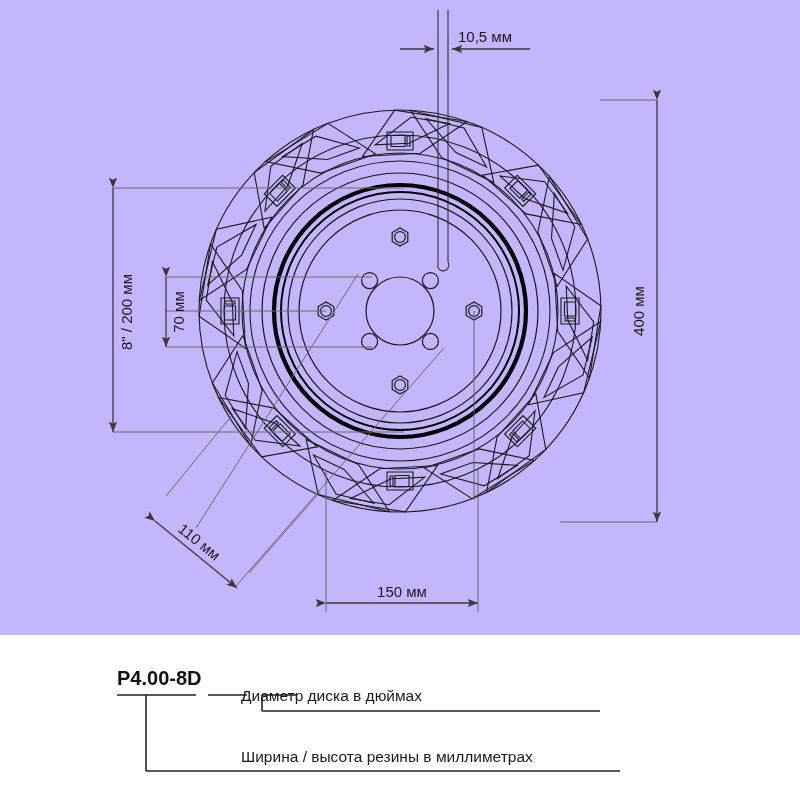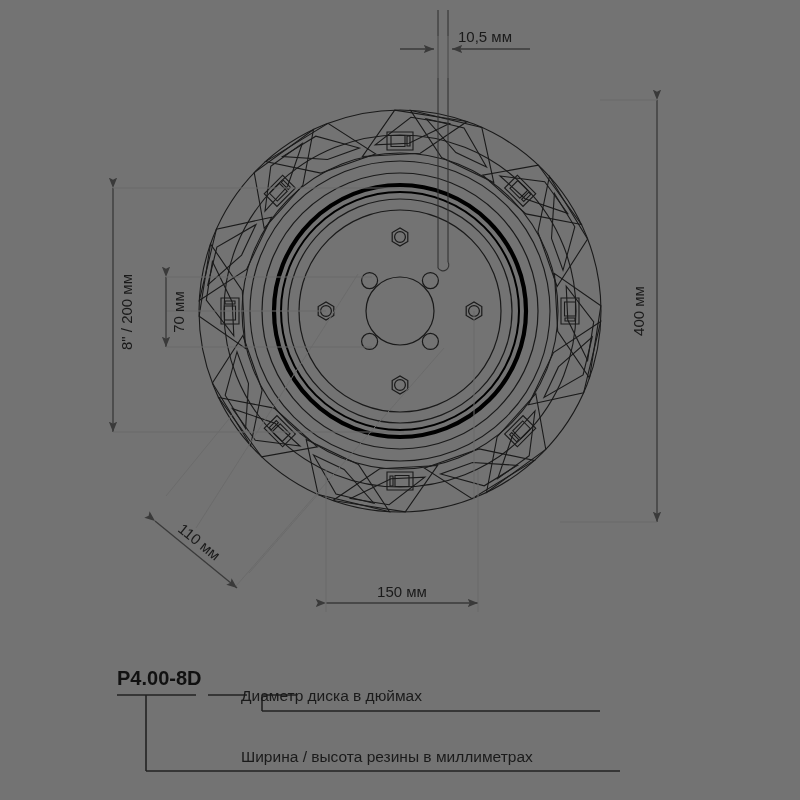--- a/index.html
+++ b/index.html
@@ -9,22 +9,22 @@
   }
   body {
     width: 800px;
     height: 800px;
     font-family: "Liberation Sans", sans-serif;
     overflow: hidden;
   }
   #stage {
     position: relative;
     width: 800px;
-    height: 800px;
-    background: #737373;
+    height: 635px;
+    background: #c4b5fd;
   }
   svg.drawing {
     position: absolute;
     top: 0;
     left: 0;
     width: 800px;
     height: 800px;
   }
   .dim-text {
     font-family: "Liberation Sans", sans-serif;

